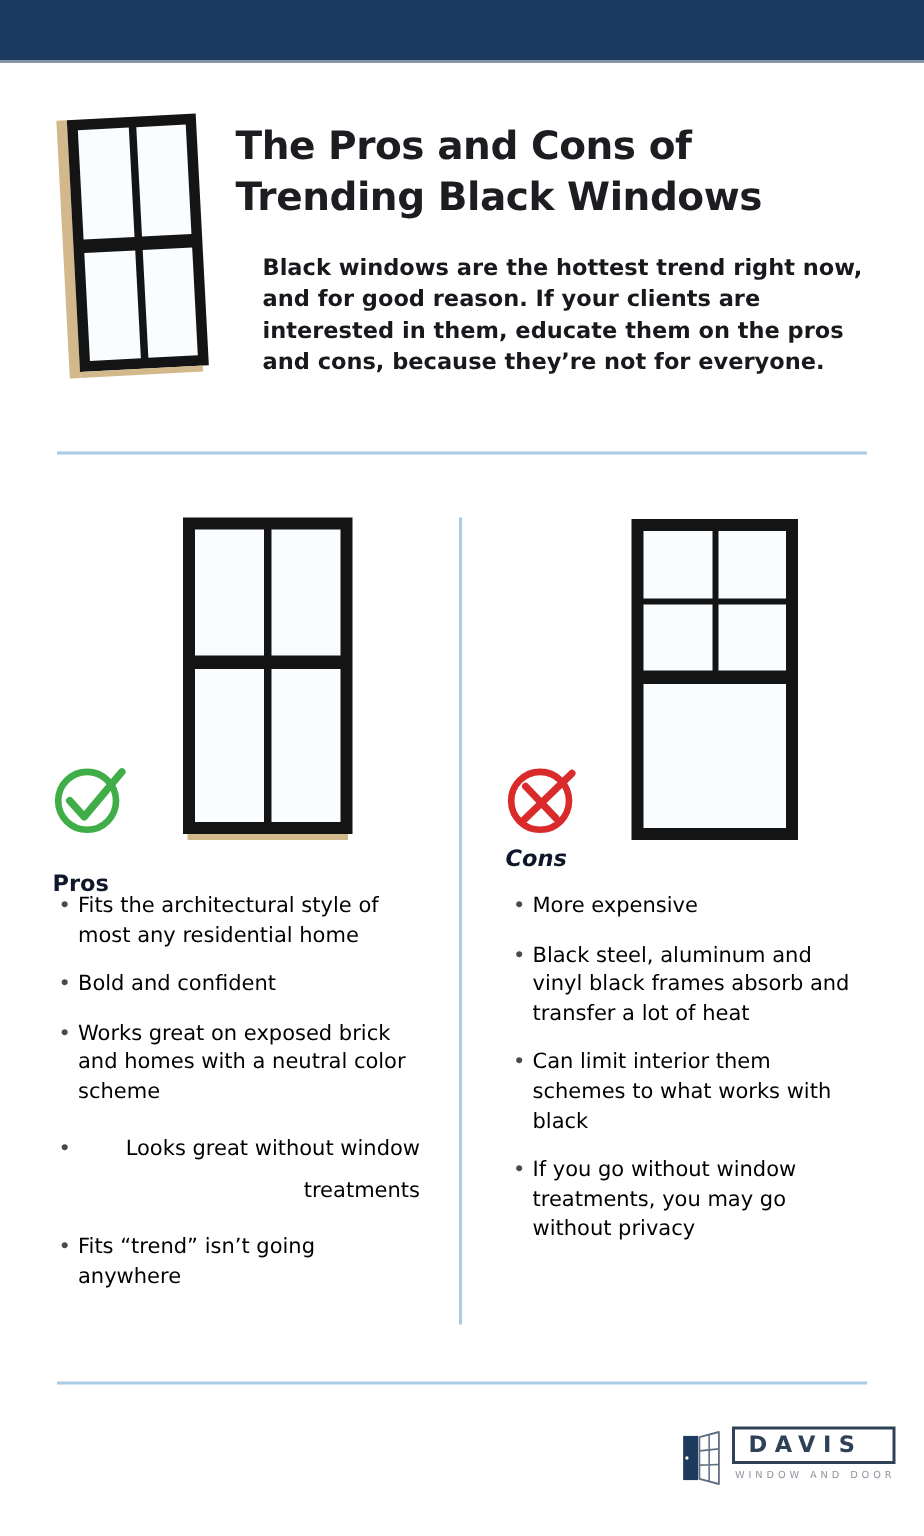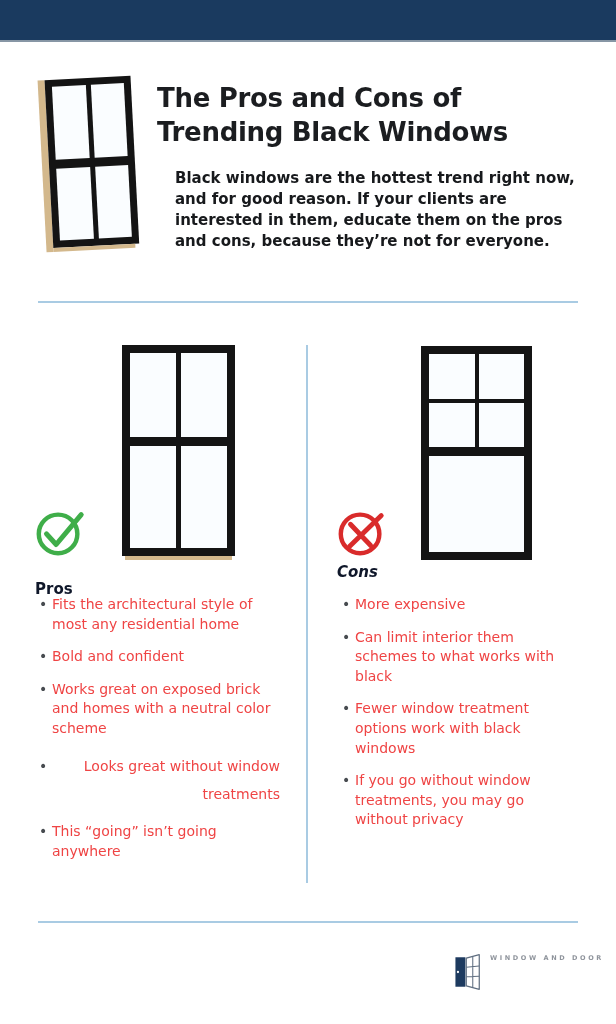--- a/index.html
+++ b/index.html
@@ -57,34 +57,34 @@
 
   
   .col-heading { position:absolute; font-size:15px; font-weight:700; color:#0f172a;margin-top:19px; }
   .pros-heading { left:35px; top:561px; }
   .cons-heading { left:337px; top:544px;font-style:italic; }
 
   .bullet-list { position:absolute; margin:0; padding:0; list-style:none; }
   .pros-list { left:38px; top:595px; width:242px; }
   .cons-list { left:341px; top:595px; width:234px; }
   .bullet-list li { position:relative; padding-left:14px; margin-bottom:13px;
-    font-size:14px; line-height:1.4; color:#ef4444; }
+    font-size:14px; line-height:1.4; color:#000000; }
   .bullet-list li::before { content:"\2022"; position:absolute; left:1px; top:0;
     color:#474b50; }
   .bullet-list li.loose { line-height:2.05;text-align:right; }
 
   
   .footer-logo { position:absolute; left:455px; top:951px; display:flex; align-items:flex-start; }
   .door-icon { margin-right:7px; margin-top:2px; }
   .brand-block { display:flex; flex-direction:column; }
   .brand-box { border:2px solid #2e4156; color:#2e4156; font-weight:700;
     font-size:15px; letter-spacing:5px; padding:3px 4px 3px 9px; line-height:1;
     white-space:nowrap; }
   .brand-tagline { font-size:6.5px; letter-spacing:2.6px; color:#8f949c;
-    margin-top:3px; padding-left:2px; white-space:nowrap; font-weight:700; }
+    margin-top:3px; padding-left:2px; white-space:nowrap; font-weight:400; }
 </style>
 </head>
 <body>
 
 <div class="page">
 
   <div class="top-bar"></div>
 
   <div class="hero-window">
     <div class="hw-jamb"></div>
@@ -146,35 +146,36 @@
   </svg>
 
   <div class="col-heading pros-heading">Pros</div>
   <div class="col-heading cons-heading">Cons</div>
 
   <ul class="bullet-list pros-list">
     <li>Fits the architectural style of most any residential home</li>
     <li>Bold and confident</li>
     <li>Works great on exposed brick and homes with a neutral color scheme</li>
     <li class="loose">Looks great without window treatments</li>
-    <li>This “going” isn’t going anywhere</li>
+    <li>Fits “trend” isn’t going anywhere</li>
   </ul>
 
   <ul class="bullet-list cons-list">
     <li>More expensive</li>
+    <li>Black steel, aluminum and vinyl black frames absorb and transfer a lot of heat</li>
     <li>Can limit interior them schemes to what works with black</li>
-    <li>Fewer window treatment options work with black windows</li>
     <li>If you go without window treatments, you may go without privacy</li>
   </ul>
 
   <div class="footer-logo">
     <svg class="door-icon" width="26" height="38" viewBox="0 0 30 42">
       <rect x="0.5" y="4" width="11.5" height="34" fill="#1d3a5f"></rect>
       <circle cx="3.4" cy="21" r="1.3" fill="#ffffff"></circle>
       <path d="M13 5 L28 1 L28 41 L13 37 Z" fill="#ffffff" stroke="#5f6e80" stroke-width="1.4" stroke-linejoin="round"></path>
       <path d="M20.5 3 L20.5 39 M13 15.5 L28 14 M13 26.5 L28 26" stroke="#5f6e80" stroke-width="1.2" fill="none"></path>
     </svg>
     <div class="brand-block">
+      <div class="brand-box">DAVIS</div>
       <div class="brand-tagline">WINDOW AND DOOR</div>
     </div>
   </div>
 
 </div>
 
 </body></html>

